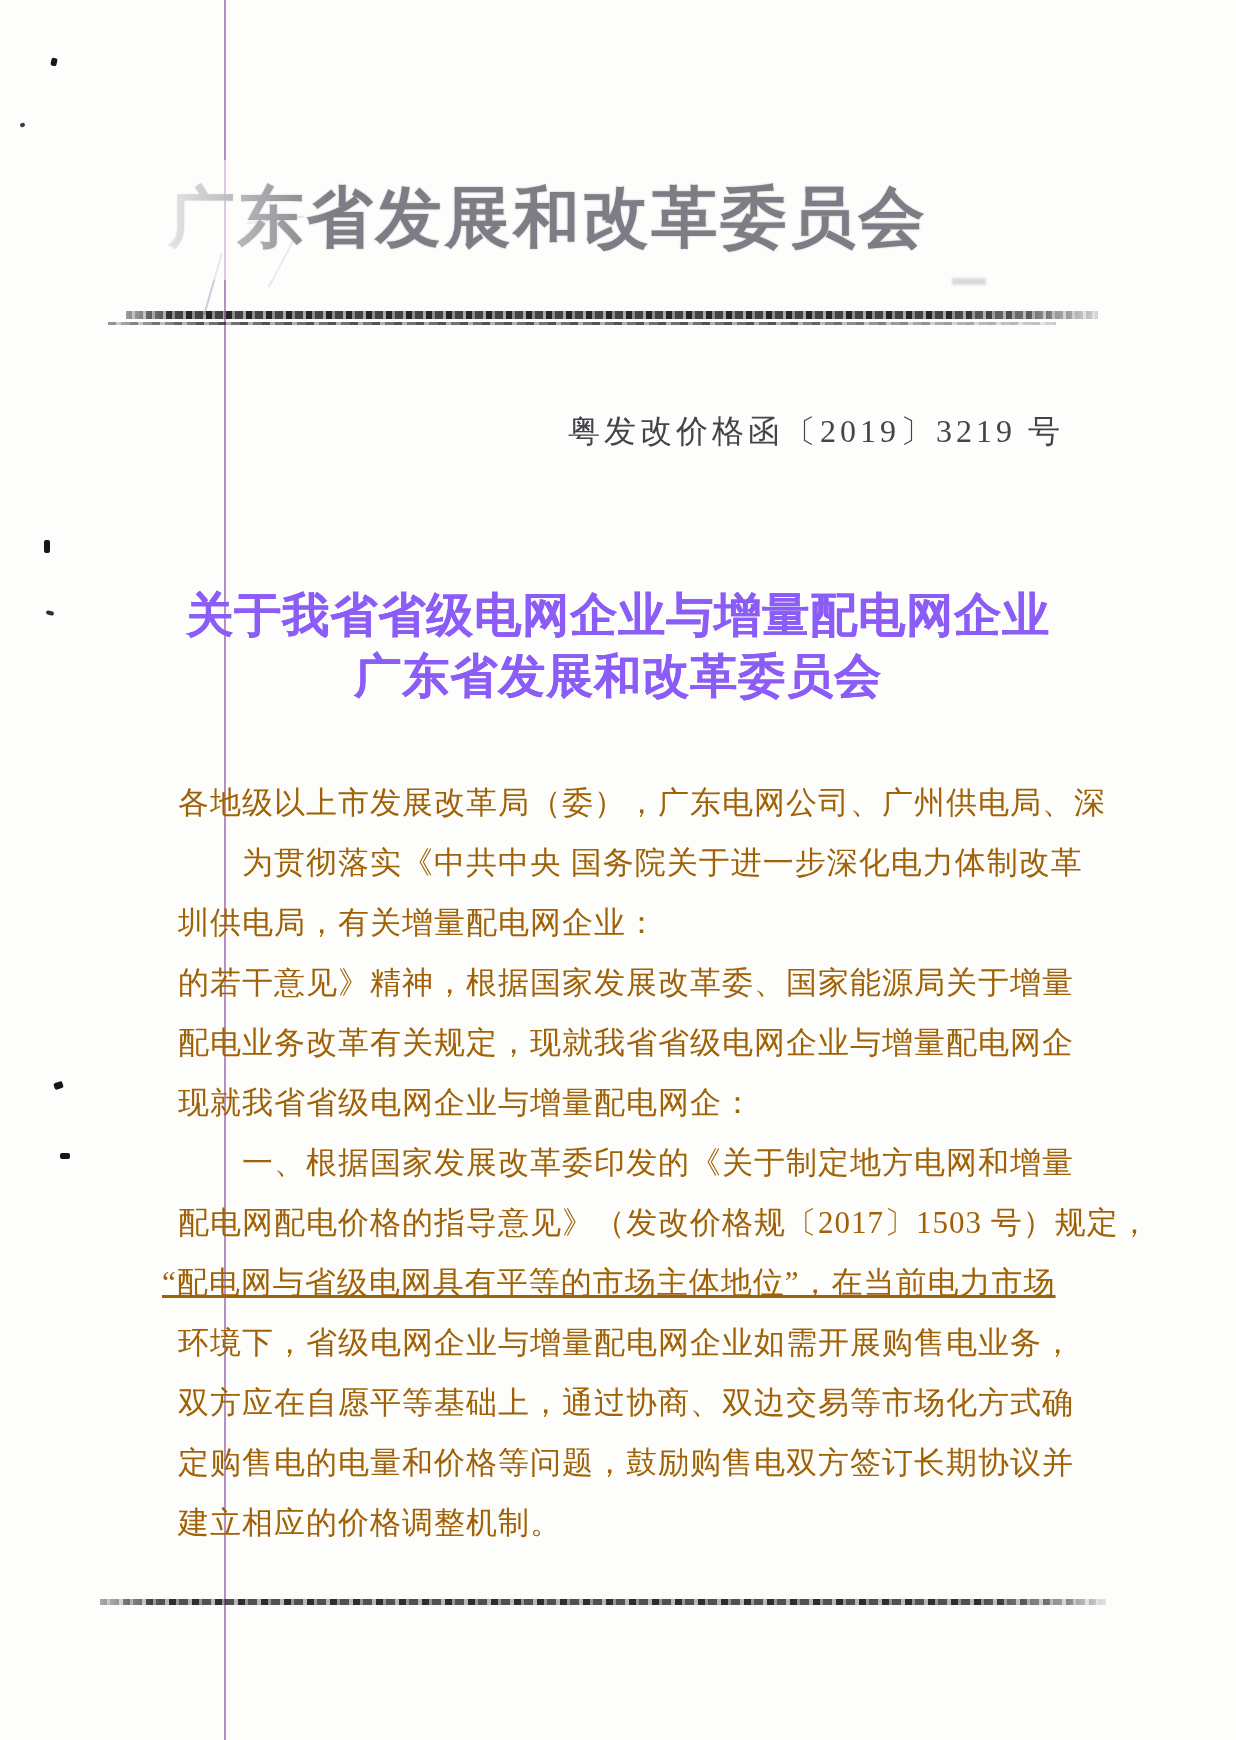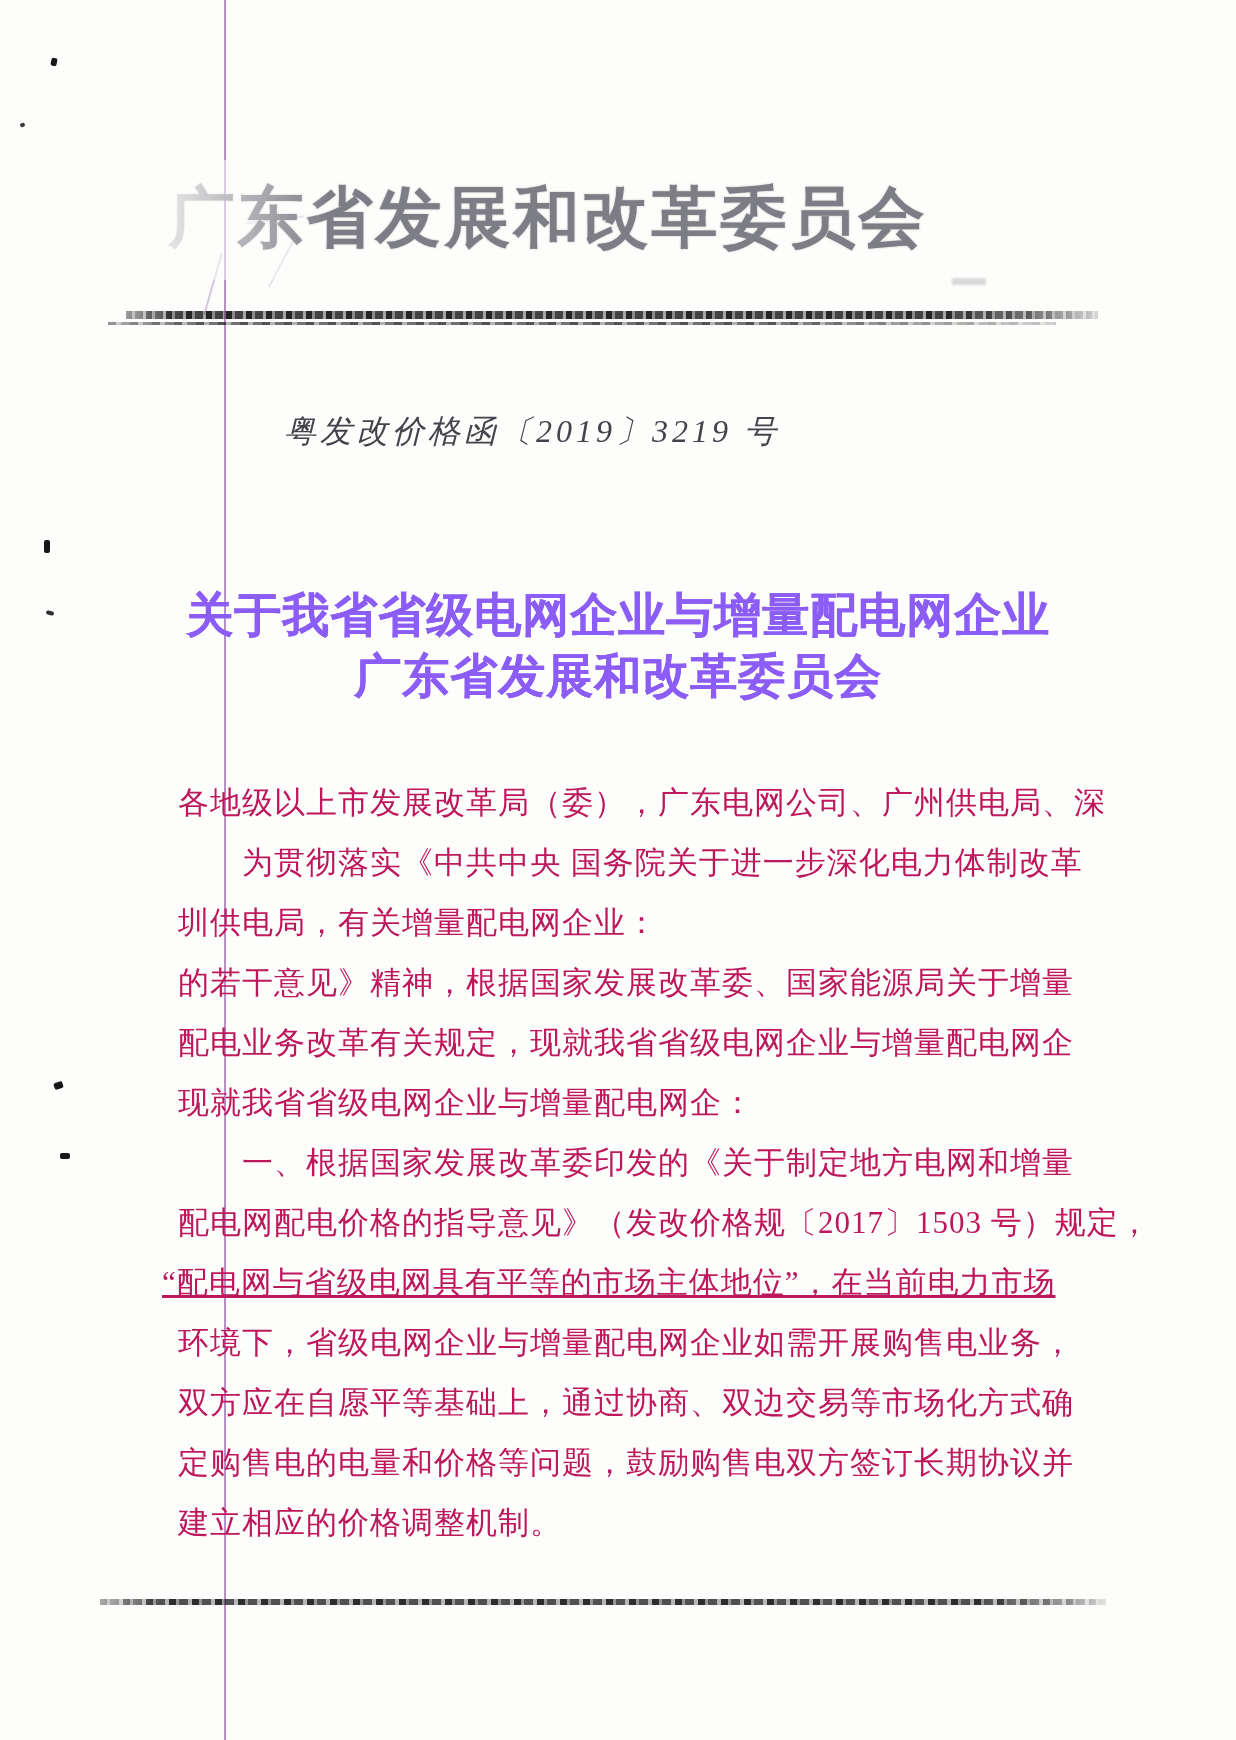--- a/index.html
+++ b/index.html
@@ -44,24 +44,23 @@
     background-image:repeating-linear-gradient(90deg,
       rgba(40,40,44,.8) 0 8px, rgba(40,40,44,.35) 8px 13px, rgba(40,40,44,.65) 13px 22px);
     -webkit-mask-image:linear-gradient(90deg, rgba(0,0,0,.6), #000 10%, #000 70%, rgba(0,0,0,.3));
     mask-image:linear-gradient(90deg, rgba(0,0,0,.6), #000 10%, #000 70%, rgba(0,0,0,.3));
     filter:blur(.4px);
   }
 
   
   .doc-number{
     position:absolute;top:410px;left:0;width:1064px;
-    text-align:center;
+    text-align:right;
     font-size:32px;letter-spacing:4px;
     white-space:nowrap;
-    font-style:italic;
   }
 
   
   .doc-title{
     position:absolute;top:585px;left:0;width:1236px;
     text-align:center;
     font-size:47px;line-height:61px;font-weight:700;
     letter-spacing:1px;
     text-shadow:.5px 0 0 currentColor;
     white-space:nowrap;
@@ -131,21 +130,21 @@
   <div class="header-rule-1"></div>
   <div class="header-rule-2"></div>
 
   <div class="doc-number" style="color: rgb(68, 68, 77);">粤发改价格函〔2019〕3219 号</div>
 
   <div class="doc-title" style="color: #8b5cf6;">
     <div>关于我省省级电网企业与增量配电网企业</div>
     <div>广东省发展和改革委员会</div>
   </div>
 
-  <div class="doc-body" style="color: #be185d;">
+  <div class="doc-body" style="color: #a16207;">
     <div class="body-line">各地级以上市发展改革局（委），广东电网公司、广州供电局、深</div>
     <div class="body-line indent">为贯彻落实《中共中央 国务院关于进一步深化电力体制改革</div>
     <div class="body-line">圳供电局，有关增量配电网企业：</div>
     <div class="body-line">的若干意见》精神，根据国家发展改革委、国家能源局关于增量</div>
     <div class="body-line">配电业务改革有关规定，现就我省省级电网企业与增量配电网企</div>
     <div class="body-line">现就我省省级电网企业与增量配电网企：</div>
     <div class="body-line indent">一、根据国家发展改革委印发的《关于制定地方电网和增量</div>
     <div class="body-line">配电网配电价格的指导意见》（发改价格规〔2017〕1503 号）规定，</div>
     <div class="body-line hang">“配电网与省级电网具有平等的市场主体地位”，在当前电力市场</div>
     <div class="body-line">环境下，省级电网企业与增量配电网企业如需开展购售电业务，</div>

